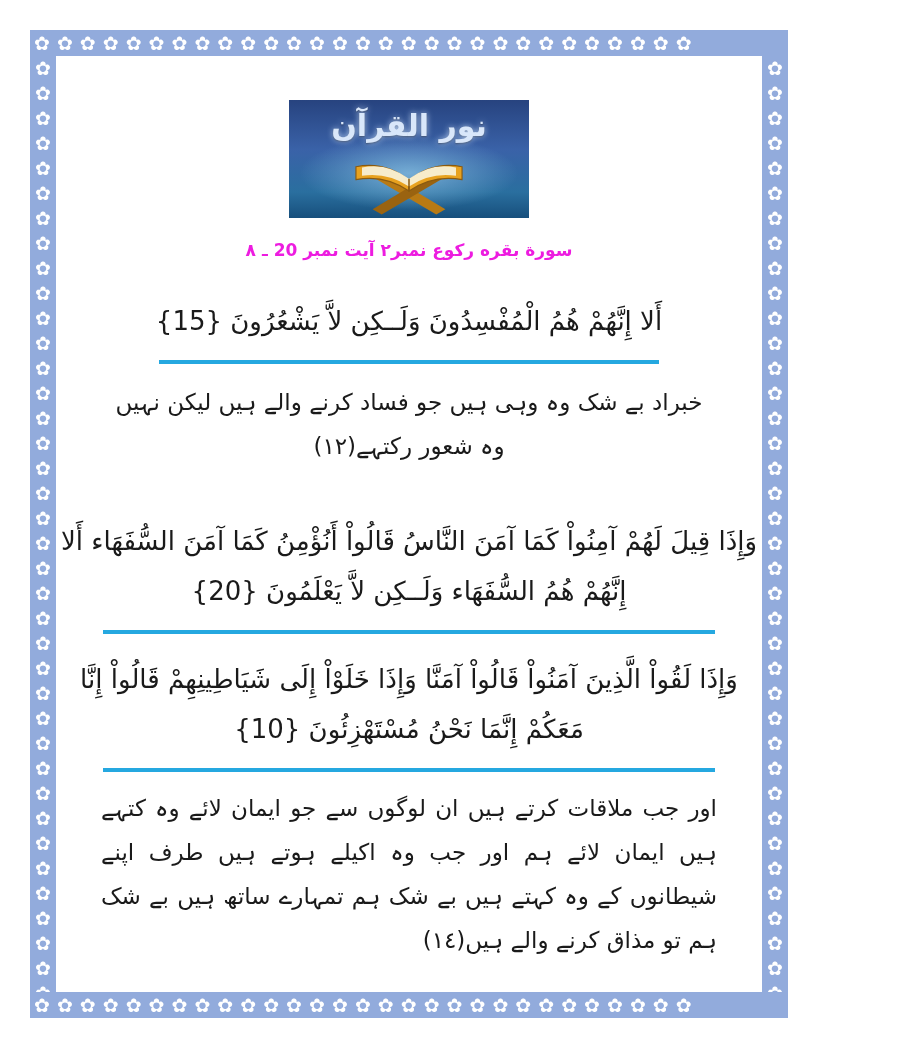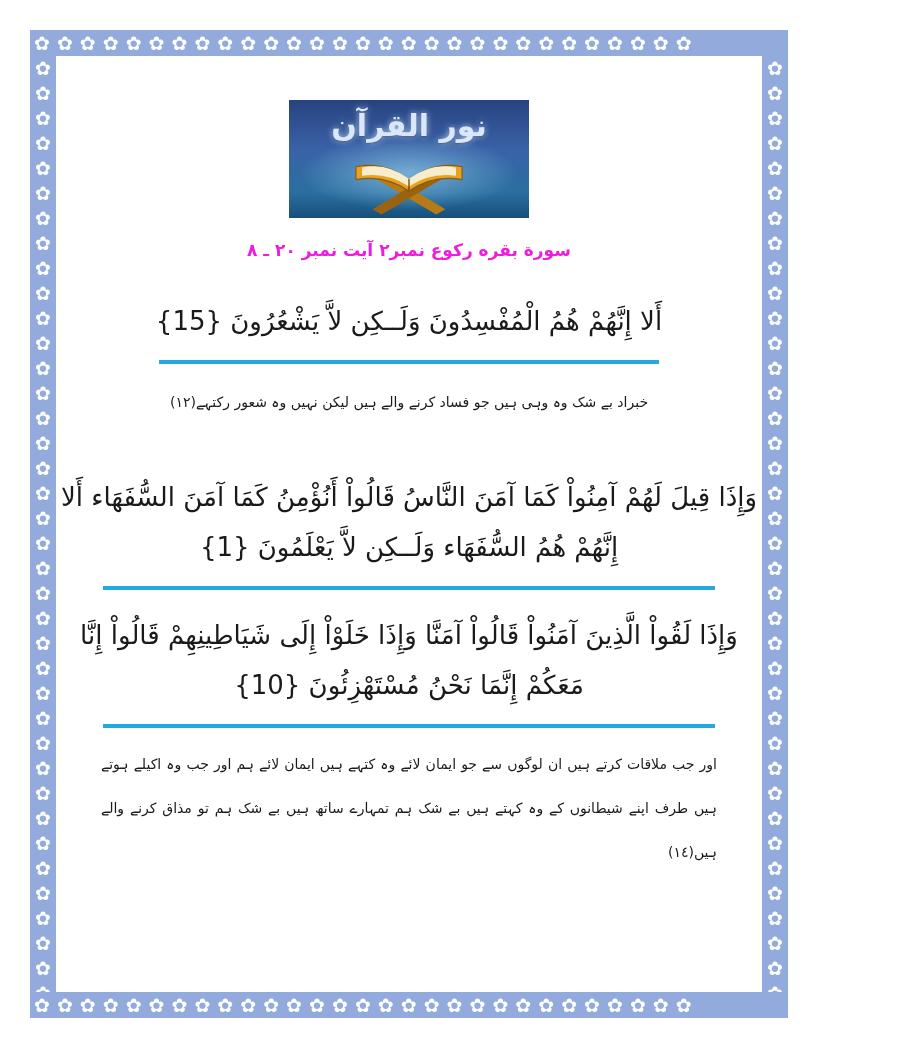--- a/index.html
+++ b/index.html
@@ -49,21 +49,21 @@
 
   .arabic{direction:rtl;text-align:center;font-size:26px;line-height:50px;
           font-family:"DejaVu Sans",sans-serif;}
   .sec12 .arabic{margin-top:36px;}
   .sec13 .arabic{margin-top:48px;}
   .sec14 .arabic{margin-top:20px;}
 
   .divider{height:4px;background:var(--divider_blue);margin:14px auto 0;width:612px;}
   .divider.short{width:500px;}
 
-  .urdu{direction:rtl;font-size:14px;line-height:44px;width:616px;margin:14px auto 0;
+  .urdu{direction:rtl;font-size:23px;line-height:44px;width:616px;margin:14px auto 0;
         text-align:justify;}
   .urdu.center{text-align:center;margin-top:16px;}
 </style>
 </head>
 <body>
 
 <div class="page">
   <div class="frame">
     <div class="strip h top">✿✿✿✿✿✿✿✿✿✿✿✿✿✿✿✿✿✿✿✿✿✿✿✿✿✿✿✿✿</div>
     <div class="strip h bottom">✿✿✿✿✿✿✿✿✿✿✿✿✿✿✿✿✿✿✿✿✿✿✿✿✿✿✿✿✿</div>
@@ -81,30 +81,30 @@
 
           <path d="M110 48 Q78 22 40 30 L40 47 Q78 40 110 62 Z" fill="var(--banner_gold)" stroke="#8a5a10" stroke-width="1.5"></path>
           <path d="M110 48 Q142 22 180 30 L180 47 Q142 40 110 62 Z" fill="var(--banner_gold)" stroke="#8a5a10" stroke-width="1.5"></path>
 
           <path d="M110 46 Q81 24 48 31 L48 42 Q81 37 110 56 Z" fill="#f7eccb"></path>
           <path d="M110 46 Q139 24 172 31 L172 42 Q139 37 110 56 Z" fill="#f7eccb"></path>
           <path d="M110 46 L110 62" stroke="#8a5a10" stroke-width="2"></path>
         </svg>
       </div>
 
-      <div class="heading">سورة بقره رکوع نمبر۲ آیت نمبر ۲۰ ـ ۸</div>
+      <div class="heading">سورة بقره رکوع نمبر۲ آیت نمبر 20 ـ ۸</div>
 
       <section class="sec12">
         <p class="arabic">أَلا إِنَّهُمْ هُمُ الْمُفْسِدُونَ وَلَــكِن لاَّ يَشْعُرُونَ {15}</p>
         <div class="divider short"></div>
         <p class="urdu center">خبراد بے شک وہ وہی ہیں جو فساد کرنے والے ہیں لیکن نہیں وہ شعور رکتہے(١٢)</p>
       </section>
 
       <section class="sec13">
-        <p class="arabic">وَإِذَا قِيلَ لَهُمْ آمِنُواْ كَمَا آمَنَ النَّاسُ قَالُواْ أَنُؤْمِنُ كَمَا آمَنَ السُّفَهَاء أَلا إِنَّهُمْ هُمُ السُّفَهَاء وَلَــكِن لاَّ يَعْلَمُونَ {1}</p>
+        <p class="arabic">وَإِذَا قِيلَ لَهُمْ آمِنُواْ كَمَا آمَنَ النَّاسُ قَالُواْ أَنُؤْمِنُ كَمَا آمَنَ السُّفَهَاء أَلا إِنَّهُمْ هُمُ السُّفَهَاء وَلَــكِن لاَّ يَعْلَمُونَ {20}</p>
         <div class="divider"></div>
       </section>
 
       <section class="sec14">
         <p class="arabic">وَإِذَا لَقُواْ الَّذِينَ آمَنُواْ قَالُواْ آمَنَّا وَإِذَا خَلَوْاْ إِلَى شَيَاطِينِهِمْ قَالُواْ إِنَّا مَعَكُمْ إِنَّمَا نَحْنُ مُسْتَهْزِئُونَ {10}</p>
         <div class="divider"></div>
         <p class="urdu">اور جب ملاقات کرتے ہیں ان لوگوں سے جو ایمان لائے وہ کتہے ہیں ایمان لائے ہم اور جب وہ اکیلے ہوتے ہیں طرف اپنے شیطانوں کے وہ کہتے ہیں بے شک ہم تمہارے ساتھ ہیں بے شک ہم تو مذاق کرنے والے ہیں(١٤)</p>
       </section>
 
     </div>

